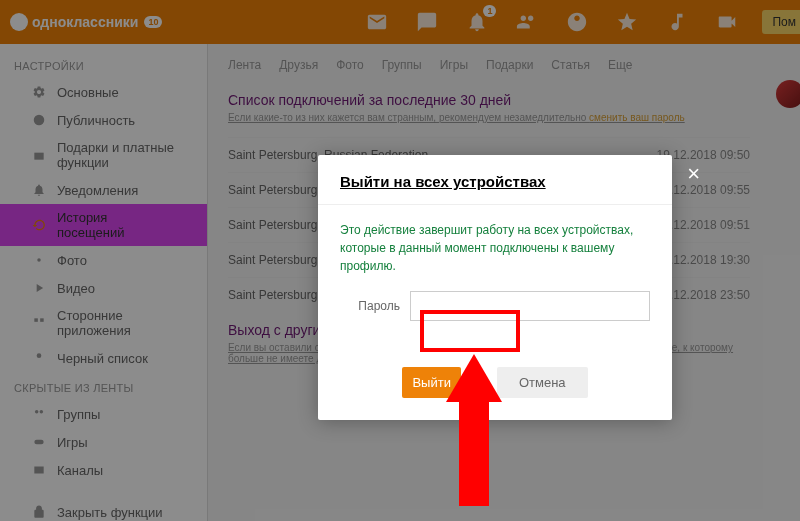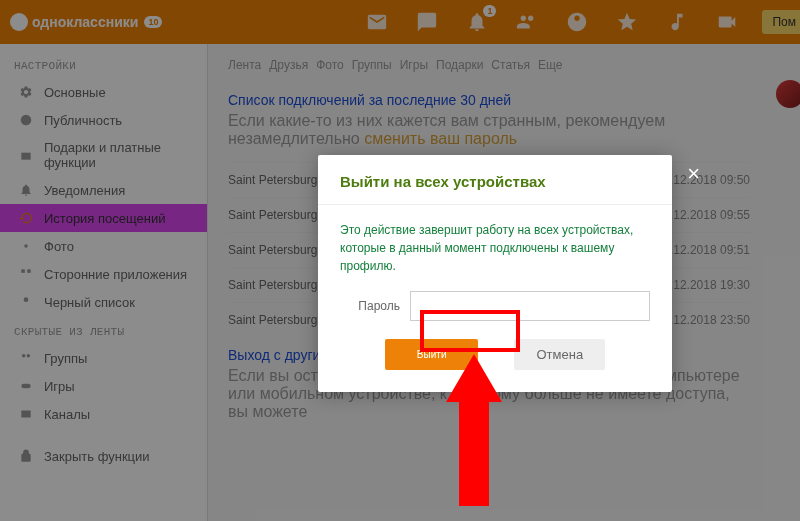--- a/index.html
+++ b/index.html
@@ -10,50 +10,50 @@
     .topbar-logo-icon { width: 18px; height: 18px; background: #fff; border-radius: 50%; position: relative; }
     .topbar-icons { display: flex; gap: 28px; margin-left: 180px; }
     .topbar-icon { width: 22px; height: 22px; position: relative; }
     .topbar-icon svg { fill: #fff; opacity: 0.85; }
     .topbar-right { margin-left: auto; display: flex; align-items: center; gap: 10px; }
     .topbar-btn { background: #f8d568; color: #333; padding: 5px 10px; border-radius: 3px; font-size: 12px; }
     .badge { position: absolute; top: -6px; right: -8px; background: #fff; color: #ee8208; font-size: 9px; padding: 1px 4px; border-radius: 8px; font-weight: bold; }
     
     .page { display: flex; height: calc(521px - 44px); }
     .sidebar { width: 208px; background: #fff; border-right: 1px solid #ddd; padding: 6px 0; filter: blur(0.4px); }
-    .sidebar-section-title { color: #999; font-size: 11px; padding: 10px 14px 6px; letter-spacing: 0.3px; font-family: Liberation Mono, monospace; }
-    .sidebar-item { display: flex; align-items: center; gap: 10px; padding: 6px 18px; color: #666; font-size: 13px; cursor: pointer; }
+    .sidebar-section-title { color: #999; font-size: 11px; padding: 10px 14px 6px; letter-spacing: 0.3px; }
+    .sidebar-item { display: flex; align-items: center; gap: 10px; padding: 6px 31px; color: #666; font-size: 13px; cursor: pointer; }
     .sidebar-item.active { background: #d946ef; color: #333; }
     .sidebar-icon { width: 16px; height: 16px; flex-shrink: 0; display: flex; align-items: center; justify-content: center; }
     .sidebar-icon svg { fill: #999; width: 14px; height: 14px; }
     .sidebar-item.active .sidebar-icon svg { fill: #ee8208; }
     
     .main { flex: 1; padding: 14px 20px; overflow: hidden; filter: blur(0.6px); }
-    .main-tabs { display: flex; gap: 8px; color: #999; font-size: 12px; padding-bottom: 10px; }
-    .section-title { color: #1d4ed8; font-size: 14px; margin: 10px 0 4px; }
-    .section-sub { color: #999; font-size: 16px; margin-bottom: 14px; }
+    .main-tabs { display: flex; gap: 18px; color: #999; font-size: 12px; padding-bottom: 10px; }
+    .section-title { color: #701a75; font-size: 14px; margin: 10px 0 4px; }
+    .section-sub { color: #999; font-size: 10px; margin-bottom: 14px; text-decoration: underline; }
     .section-sub a { color: #d8a038; text-decoration: none; }
     .row { border-top: 1px solid #eee; padding: 10px 0; display: flex; justify-content: space-between; color: #888; font-size: 12px; }
     .row-left { color: #666; }
     
     .rightcol { width: 30px; padding: 6px; }
     .avatar { width: 28px; height: 28px; border-radius: 50%; background: linear-gradient(135deg, #da3b3b, #7c1c1c); margin-top: 30px; }
     
     .overlay { position: absolute; inset: 0; background: rgba(0,0,0,0.45); }
     
     .modal { position: absolute; top: 155px; left: 318px; width: 354px; background: #fff; border-radius: 2px; box-shadow: 0 2px 20px rgba(0,0,0,0.3); }
     .modal-close { position: absolute; top: 6px; right: -28px; color: #fff; font-size: 22px; cursor: pointer; }
-    .modal-title { padding: 18px 22px 14px; font-size: 15px; font-weight: bold; color: #4d7c0f; border-bottom: 1px solid #eee; }
+    .modal-title { padding: 18px 22px 14px; font-size: 15px; font-weight: bold; color: #000000; border-bottom: 1px solid #eee; text-decoration: underline; }
     .modal-body { padding: 16px 22px 10px; }
     .modal-text { font-size: 12px; color: #15803d; line-height: 1.5; margin-bottom: 16px; }
-    .modal-row { display: flex; align-items: center; gap: 10px; margin-bottom: 8px; }
+    .modal-row { display: flex; align-items: center; gap: 10px; margin-bottom: 36px; }
     .modal-label { font-size: 12px; color: #666; width: 60px; text-align: right; }
     .modal-input { flex: 1; border: 1px solid #ccc; padding: 6px 8px; font-size: 13px; height: 30px; }
     .modal-actions { display: flex; gap: 12px; padding: 0 22px 22px; justify-content: center; }
-    .btn-primary { background: #ee8208; color: #fff; border: none; padding: 8px 32px; font-size: 10px; cursor: pointer; border-radius: 2px; }
+    .btn-primary { background: #ee8208; color: #fff; border: none; padding: 8px 10px; font-size: 13px; cursor: pointer; border-radius: 2px; }
     .btn-secondary { background: #eee; color: #666; border: none; padding: 8px 22px; font-size: 13px; cursor: pointer; border-radius: 2px; margin-left: 24px; }
     
     .highlight-box { position: absolute; border: 4px solid #ff0000; pointer-events: none; }
     .hl-primary { top: 310px; left: 420px; width: 100px; height: 42px; }
     
     .arrow { position: absolute; top: 354px; left: 455px; width: 38px; height: 150px; pointer-events: none; }
     .arrow-head { width: 0; height: 0; border-left: 28px solid transparent; border-right: 28px solid transparent; border-bottom: 48px solid #ff0000; margin-left: -9px; }
     .arrow-body { width: 30px; height: 104px; background: #ff0000; margin-left: 4px; }
   </style>
 </head>
@@ -139,20 +139,28 @@
         </span>
         <span>История посещений</span>
       </div>
     <div class="sidebar-item">
         <span class="sidebar-icon">
           <svg viewBox="0 0 24 24">
             <circle cx="12" cy="12" r="3"></circle>
           </svg>
         </span>
         <span>Фото</span>
+      </div>
+    <div class="sidebar-item">
+        <span class="sidebar-icon">
+          <svg viewBox="0 0 24 24">
+            <path d="M8 5v14l11-7z"></path>
+          </svg>
+        </span>
+        <span>Видео</span>
       </div>
     <div class="sidebar-item">
         <span class="sidebar-icon">
           <svg viewBox="0 0 24 24">
             <rect x="4" y="4" width="6" height="6"></rect>
             <rect x="14" y="4" width="6" height="6"></rect>
           </svg>
         </span>
         <span>Сторонние приложения</span>
       </div>

